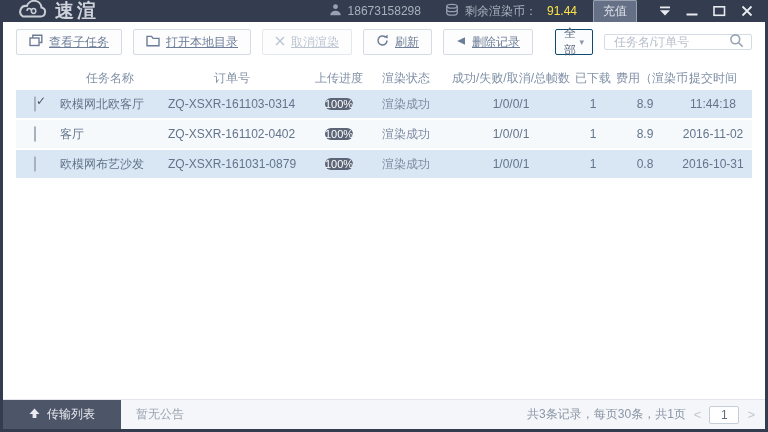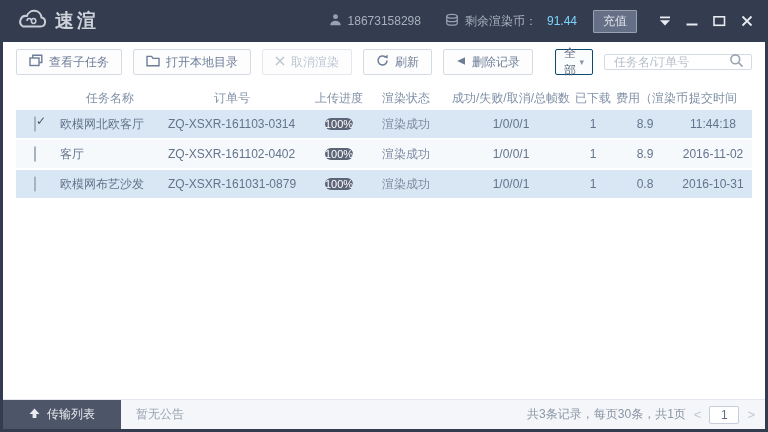--- a/index.html
+++ b/index.html
@@ -10,45 +10,45 @@
     background:#2c3444;
   }
   .window {
     width:768px; height:432px;
     border:3px solid #333d4f; border-top:none;
     background:#ffffff;
     display:flex; flex-direction:column;
   }
   
   .titlebar {
-    flex:none; height:42px; background:#333d4f;
+    flex:none; height:22px; background:#333d4f;
     display:flex; align-items:center; padding:0 12px 0 12px;
   }
   .logo-wrap { display:flex; align-items:center; }
   .app-name { font-size:19px; font-weight:bold; color:#ced3db; letter-spacing:3px; margin-left:6px; }
   .tb-right { margin-left:auto; display:flex; align-items:center; font-size:12px; }
   .tb-user { display:flex; align-items:center; gap:6px; color:#a9b0bd; }
   .tb-balance { display:flex; align-items:center; gap:6px; margin-left:24px; color:#a9b0bd; }
-  .balance-value { color:#7dd3fc; margin-left:4px; }
+  .balance-value { color:#fde047; margin-left:4px; }
   .recharge-btn {
     margin-left:10px; padding:2px 9px; font-size:12px;
     background:#657086; border:1px solid #99a1b0; color:#dfe3e9;
     border-radius:1px; cursor:pointer;
   }
   .win-controls { display:flex; align-items:center; gap:15px; margin-left:22px; }
   .win-controls .wc { display:flex; align-items:center; cursor:pointer; }
   
   .toolbar {
     flex:none; height:40px; background:#ffffff;
     display:flex; align-items:center; padding:0 13px; gap:11px;
   }
   .btn {
     height:26px; display:inline-flex; align-items:center; gap:6px;
     padding:0 12px; border:1px solid #d5dbe4; border-radius:2px;
-    background:#fdfdfe; color:#6d7d97; font-size:12px; cursor:pointer; white-space:nowrap;
+    background:#fdfdfe; color:#6d7d97; font-size:12px; cursor:pointer; white-space:nowrap;text-decoration:underline;
   }
   .btn.disabled { color:#bdc6d2; border-color:#e3e8ee; }
   .tb-spacer { flex:1; }
   .filter-select {
     width:68px; height:26px; border:1px solid #0c4a6e; border-radius:2px;
     display:flex; align-items:center; justify-content:space-between;
     padding:0 8px; font-size:12px; color:#5f6b80; background:#fbfcfd; cursor:pointer;
   }
   .caret { color:#8b96a8; font-size:9px; }
   .search-box {

